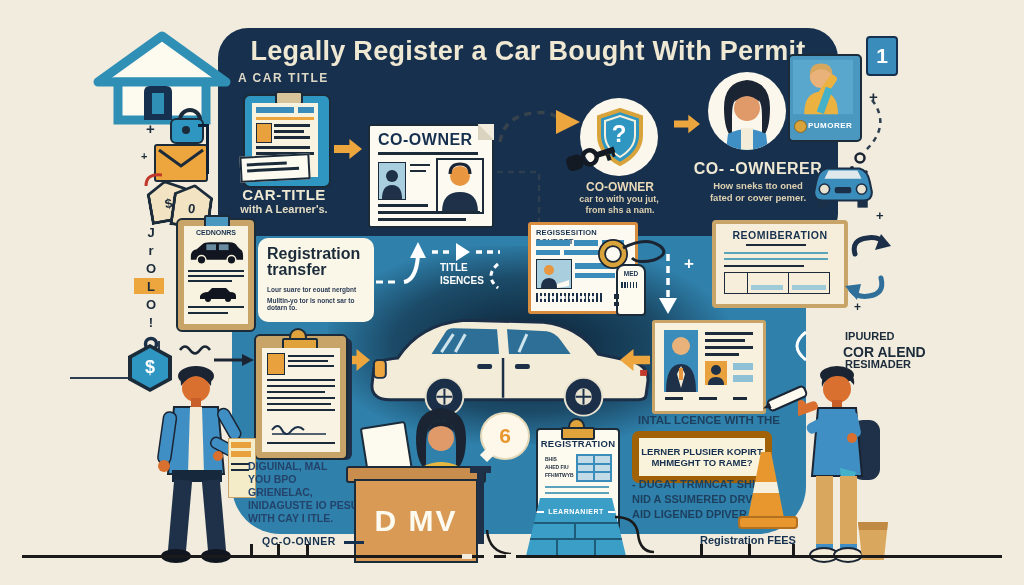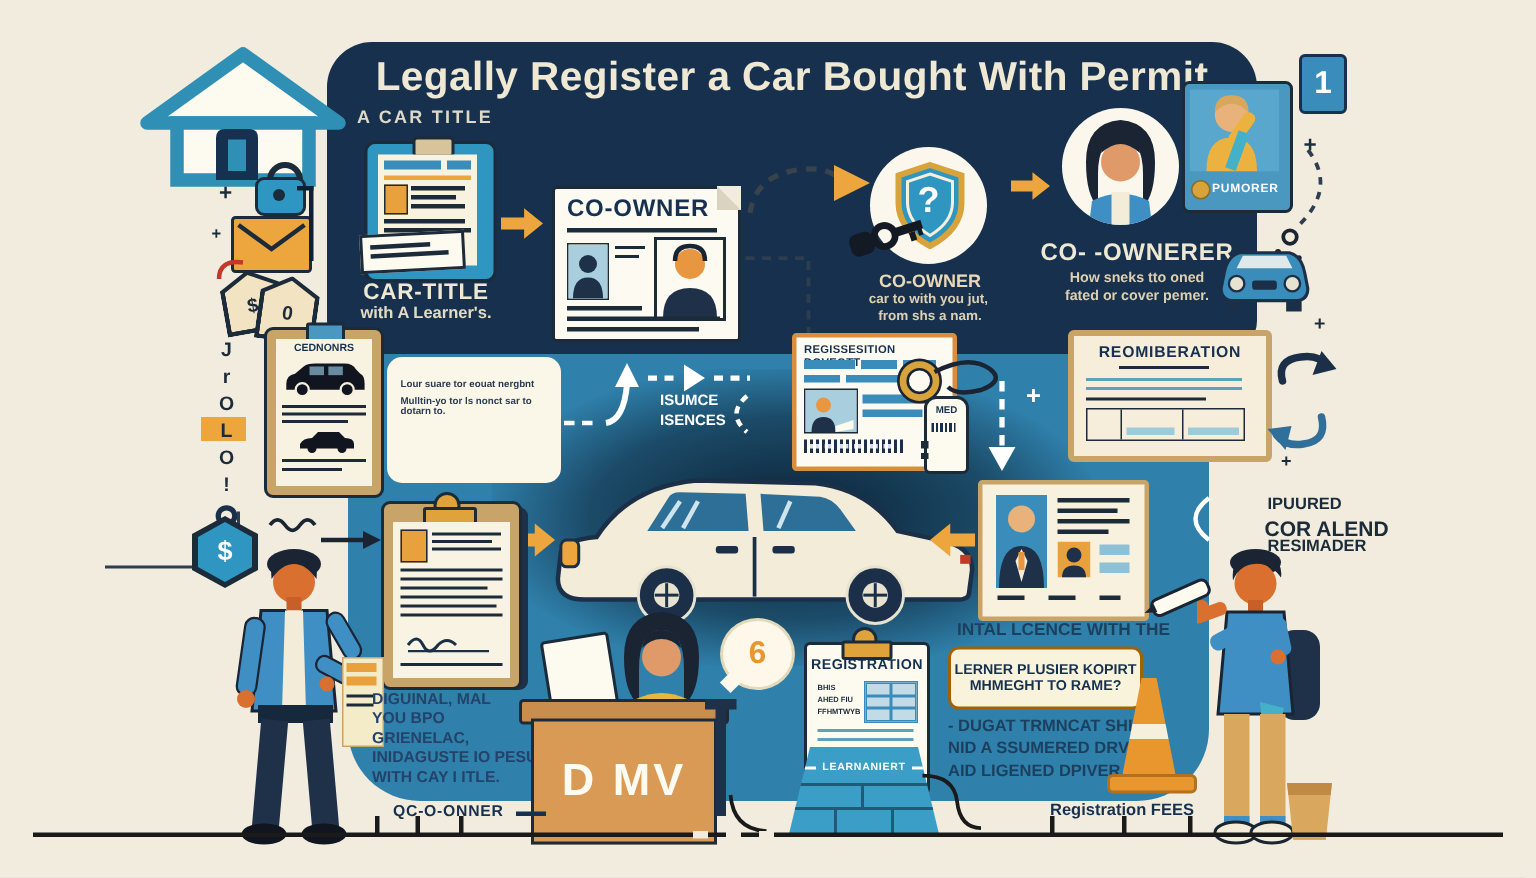--- a/index.html
+++ b/index.html
@@ -204,35 +204,36 @@
       <path d="M18,9 L46,9 L50,17 L14,17 Z" fill="#dfe9ec"></path>
       <circle cx="14" cy="27" r="5" fill="#e8e2d0" stroke="#1b3048" stroke-width="1.5"></circle>
       <circle cx="50" cy="27" r="5" fill="#e8e2d0" stroke="#1b3048" stroke-width="1.5"></circle>
       <rect x="24" y="25" width="16" height="6" rx="2" fill="#1b3048"></rect>
       <rect x="8" y="38" width="10" height="7" fill="#1b3048"></rect>
       <rect x="46" y="38" width="10" height="7" fill="#1b3048"></rect>
     </svg>
   </div>
 
   <div class="abs" style="left:258px;top:238px;width:116px;height:84px;background:#fbf7e8;border-radius:10px;padding:8px 9px;box-sizing:border-box;">
+    <div class="t" style="font-size:16px;line-height:1.02;color:#1b2b3a;">Registration transfer</div>
     <div class="t" style="font-size:6.5px;margin-top:7px;color:#2b3b55;">Lour suare tor eouat nergbnt</div>
     <div class="t" style="font-size:6.5px;margin-top:4px;color:#2b3b55;width:92px;">Mulltin-yo tor ls nonct sar to dotarn to.</div>
   </div>
 
   <div class="abs" style="left:374px;top:238px;">
     <svg width="130" height="50" viewBox="0 0 130 50">
       <path d="M2,44 H24" stroke="#fff" stroke-width="3" stroke-dasharray="7 5" fill="none"></path>
       <path d="M30,44 Q42,42 44,18" stroke="#fff" stroke-width="4" fill="none"></path>
       <polygon points="36,20 52,20 44,4" fill="#fff"></polygon>
       <path d="M58,14 H76" stroke="#fff" stroke-width="3.5" stroke-dasharray="6 5" fill="none"></path>
       <polygon points="82,5 82,23 96,14" fill="#fff"></polygon>
       <path d="M102,14 H126" stroke="#fff" stroke-width="3.5" stroke-dasharray="6 5" fill="none"></path>
     </svg>
   </div>
-  <div class="abs t" style="left:440px;top:262px;font-size:10px;color:#fff;">ISUMCE</div>
+  <div class="abs t" style="left:440px;top:262px;font-size:10px;color:#fff;">TITLE</div>
   <div class="abs t" style="left:440px;top:275px;font-size:10px;color:#fff;">ISENCES</div>
   <div class="abs" style="left:482px;top:262px;">
     <svg width="20" height="28" viewBox="0 0 20 28">
         <path d="M16,2 Q2,14 16,26" stroke="#fff" stroke-width="3" fill="none" stroke-dasharray="5 4"></path>
       </svg>
   </div>
 
   <div class="abs" style="left:495px;top:168px;">
     <svg width="52" height="62" viewBox="0 0 52 62">
         <path d="M2,4 H44 V58" fill="none" stroke="#2c3e50" stroke-width="2.5" stroke-dasharray="6 5"></path>
@@ -547,21 +548,21 @@
           <path d="M3,24 Q3,16 11,16 Q19,16 19,24 Z" fill="#1e3148"></path>
         </svg>
     </div>
     <div class="abs" style="left:78px;top:40px;width:20px;height:7px;background:#8fc1d6;"></div>
     <div class="abs" style="left:78px;top:52px;width:20px;height:7px;background:#8fc1d6;"></div>
     <div class="abs" style="left:10px;top:74px;width:18px;height:3px;background:var(--navy2);"></div>
     <div class="abs" style="left:44px;top:74px;width:18px;height:3px;background:var(--navy2);"></div>
     <div class="abs" style="left:78px;top:74px;width:14px;height:3px;background:var(--navy2);"></div>
   </div>
   <div class="abs t" style="left:638px;top:414px;width:160px;font-size:11.5px;color:#1d3f5e;">INTAL LCENCE WITH THE</div>
-  <div class="abs" style="left:632px;top:431px;width:126px;height:38px;background:#faf3dc;border:2px solid #a16207;border-radius:7px;display:flex;flex-direction:column;align-items:center;justify-content:center;">
+  <div class="abs" style="left:632px;top:431px;width:126px;height:38px;background:#faf3dc;border:7px solid #a16207;border-radius:7px;display:flex;flex-direction:column;align-items:center;justify-content:center;">
     <div class="t" style="font-size:9.5px;color:#16314f;">LERNER PLUSIER KOPIRT</div>
     <div class="t" style="font-size:9.5px;color:#16314f;">MHMEGHT TO RAME?</div>
   </div>
   <div class="abs t" style="left:632px;top:477px;width:160px;font-size:11px;line-height:15px;color:#1d3f5e;">
     <div>- DUGAT TRMNCAT SHIT</div>
     <div>NID A SSUMERED DRVER</div>
     <div>AID LIGENED DPIVER.</div>
   </div>
 
   <div class="abs" style="left:748px;top:452px;width:36px;height:66px;clip-path:polygon(36% 0,64% 0,100% 100%,0 100%);background:linear-gradient(#e8972f 0 46%, #f6efdc 46% 62%, #e8972f 62% 100%);"></div>

